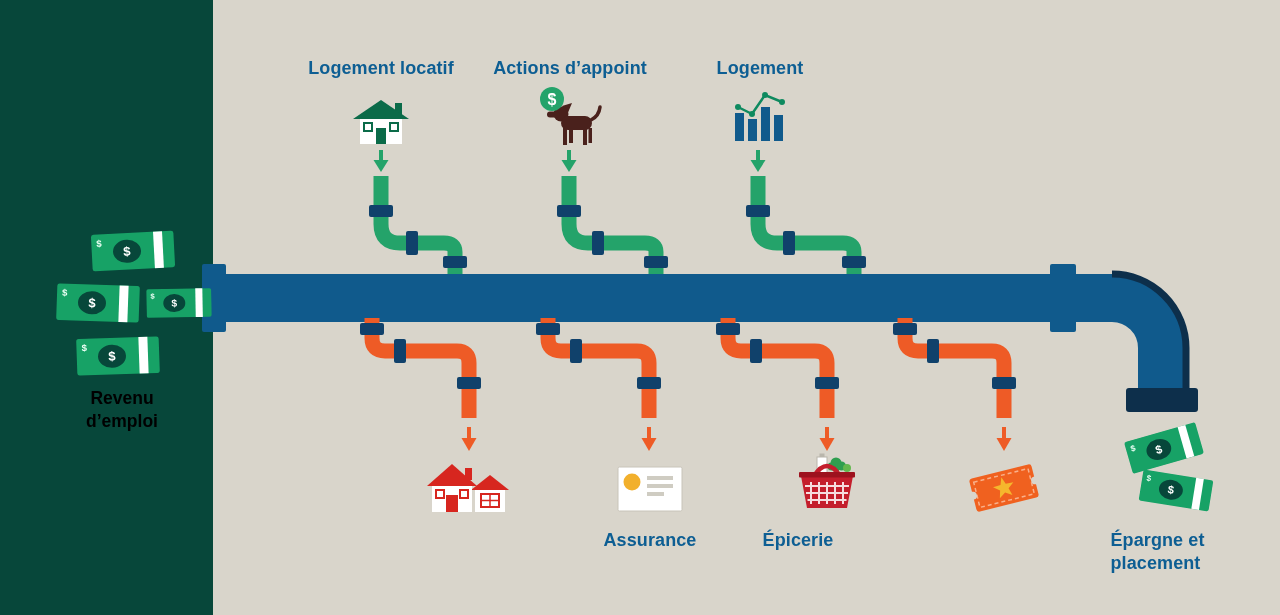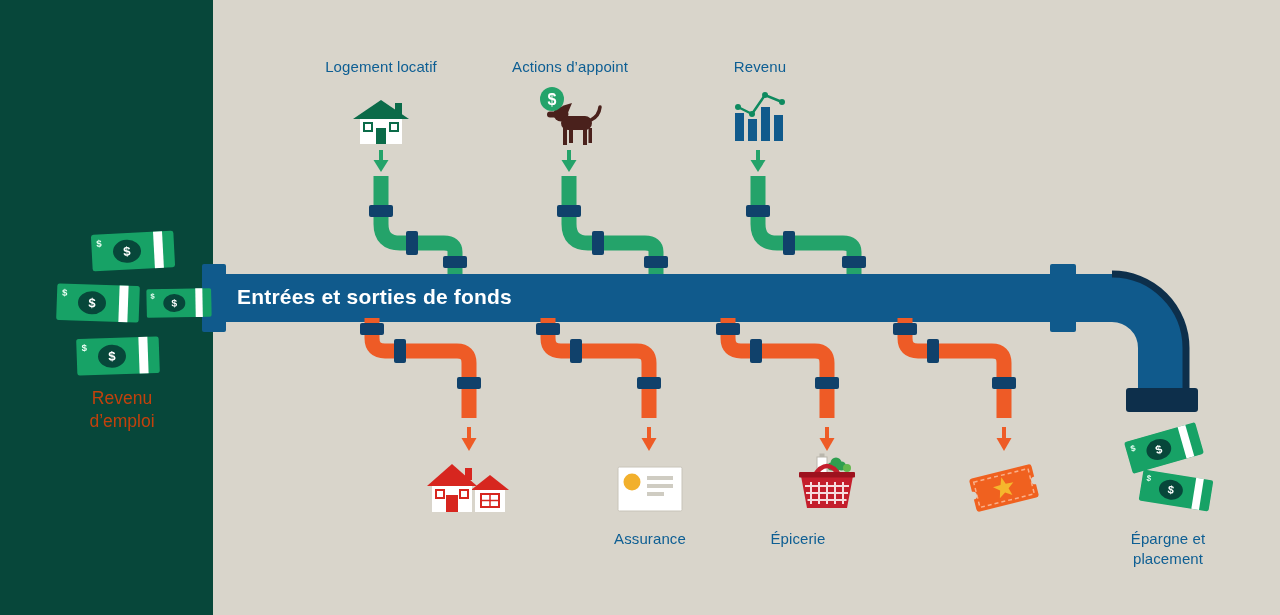--- a/index.html
+++ b/index.html
@@ -20,27 +20,27 @@
   .pipe.orange{stroke:var(--outflow-orange);stroke-width:15}
   .pipe.main{stroke:var(--pipe-blue);stroke-width:48}
   .coupling{fill:var(--coupling-navy)}
   .flange{fill:var(--pipe-blue)}
   .elbow-edge{fill:none;stroke:var(--endcap-navy);stroke-width:7}
   .endcap{fill:var(--endcap-navy)}
   .arrow-green line{stroke:var(--inflow-green);stroke-width:4}
   .arrow-green polygon{fill:var(--inflow-green)}
   .arrow-orange line{stroke:var(--outflow-orange);stroke-width:4}
   .arrow-orange polygon{fill:var(--outflow-orange)}
-  .label{position:absolute;transform:translateX(-50%);text-align:center;color:var(--label-blue);
-         font-weight:400;font-size:15px;line-height:1.3;letter-spacing:.1px}
+  .label{position:absolute;transform:translateX(-50%);color:var(--label-blue);
+         font-weight:700;font-size:18px;line-height:1.3;letter-spacing:.1px}
   .label.top{top:57px;white-space:nowrap}
   .label.bottom{top:529px}
   .pipe-label{position:absolute;left:237px;top:285px;color:#fff;font-weight:700;font-size:21px;letter-spacing:.2px}
   .panel-label{position:absolute;left:122px;top:387px;transform:translateX(-50%);width:100px;
-               text-align:center;color:#c2410c;font-weight:400;font-size:17.5px;line-height:1.3}
+               text-align:center;color:#000000;font-weight:700;font-size:17.5px;line-height:1.3}
   .icon{position:absolute}
   svg text{font-family:"Liberation Sans",sans-serif;font-weight:700}
   
   .c-green{fill:var(--inflow-green)} .c-white{fill:#fff} .c-pipeblue{fill:var(--pipe-blue)}
   .c-house{fill:var(--house-green)} .c-dog{fill:var(--dog-brown)} .c-red{fill:var(--mortgage-red)}
   .c-basket{fill:var(--basket-red)} .c-basketdark{fill:#9d121e} .c-ticket{fill:var(--ticket-orange)}
   .c-yellow{fill:var(--star-yellow)} .c-cardyellow{fill:var(--card-yellow)} .c-grayline{fill:#cfccc2}
   .c-veg{fill:var(--veg-green)} .c-bg{fill:var(--background)} .c-billgreen{fill:var(--bill-green)}
   .c-billdark{fill:var(--bill-dark)} .c-cap{fill:#b9b6ac}
   .s-red{stroke:var(--mortgage-red)} .s-house{stroke:var(--house-green)} .s-basket{stroke:var(--basket-red)}
@@ -151,21 +151,21 @@
       <use href="#bill"></use>
     </svg>
   <svg class="icon" style="left:76px;top:337px;transform:rotate(-2deg)" width="84" height="38" viewBox="0 0 84 38">
       <use href="#bill"></use>
     </svg>
 
   <div class="panel-label">Revenu d’emploi</div>
 
   <div class="label top" style="left:381px">Logement locatif</div>
   <div class="label top" style="left:570px">Actions d’appoint</div>
-  <div class="label top" style="left:760px">Revenu</div>
+  <div class="label top" style="left:760px">Logement</div>
 
   <svg class="icon" style="left:352px;top:97px" width="58" height="48" viewBox="0 0 58 48">
     <rect x="43" y="6" width="7" height="12" class="c-house"></rect>
     <polygon points="1,22 29,3 57,22" class="c-house"></polygon>
     <rect x="8" y="22" width="42" height="25" class="c-white"></rect>
     <rect x="24" y="31" width="10" height="16" class="c-house"></rect>
     <rect x="12" y="26" width="8" height="8" class="c-white s-house" stroke-width="2"></rect>
     <rect x="38" y="26" width="8" height="8" class="c-white s-house" stroke-width="2"></rect>
   </svg>
 
@@ -192,21 +192,20 @@
     <rect x="17" y="30" width="9" height="22" class="c-pipeblue"></rect>
     <rect x="30" y="18" width="9" height="34" class="c-pipeblue"></rect>
     <rect x="43" y="26" width="9" height="26" class="c-pipeblue"></rect>
     <polyline points="7,18 21,25 34,6 51,13" fill="none" class="s-chartline" stroke-width="2.5"></polyline>
     <circle cx="7" cy="18" r="3" class="d-chartline"></circle>
     <circle cx="21" cy="25" r="3" class="d-chartline"></circle>
     <circle cx="34" cy="6" r="3" class="d-chartline"></circle>
     <circle cx="51" cy="13" r="3" class="d-chartline"></circle>
   </svg>
 
-  <div class="pipe-label">Entrées et sorties de fonds</div>
 
   <svg class="icon" style="left:427px;top:459px" width="88" height="54" viewBox="0 0 88 54">
     <polygon points="44,31 63,16 82,31" class="c-red"></polygon>
     <rect x="48" y="31" width="30" height="22" class="c-white"></rect>
     <rect x="54" y="35" width="18" height="13" class="c-white s-red" stroke-width="2"></rect>
     <line x1="63" y1="35" x2="63" y2="48" class="s-red" stroke-width="1.5"></line>
     <line x1="54" y1="41.5" x2="72" y2="41.5" class="s-red" stroke-width="1.5"></line>
     <rect x="38" y="9" width="7" height="12" class="c-red"></rect>
     <polygon points="0,27 25,5 50,27" class="c-red"></polygon>
     <rect x="5" y="27" width="40" height="26" class="c-white"></rect>

